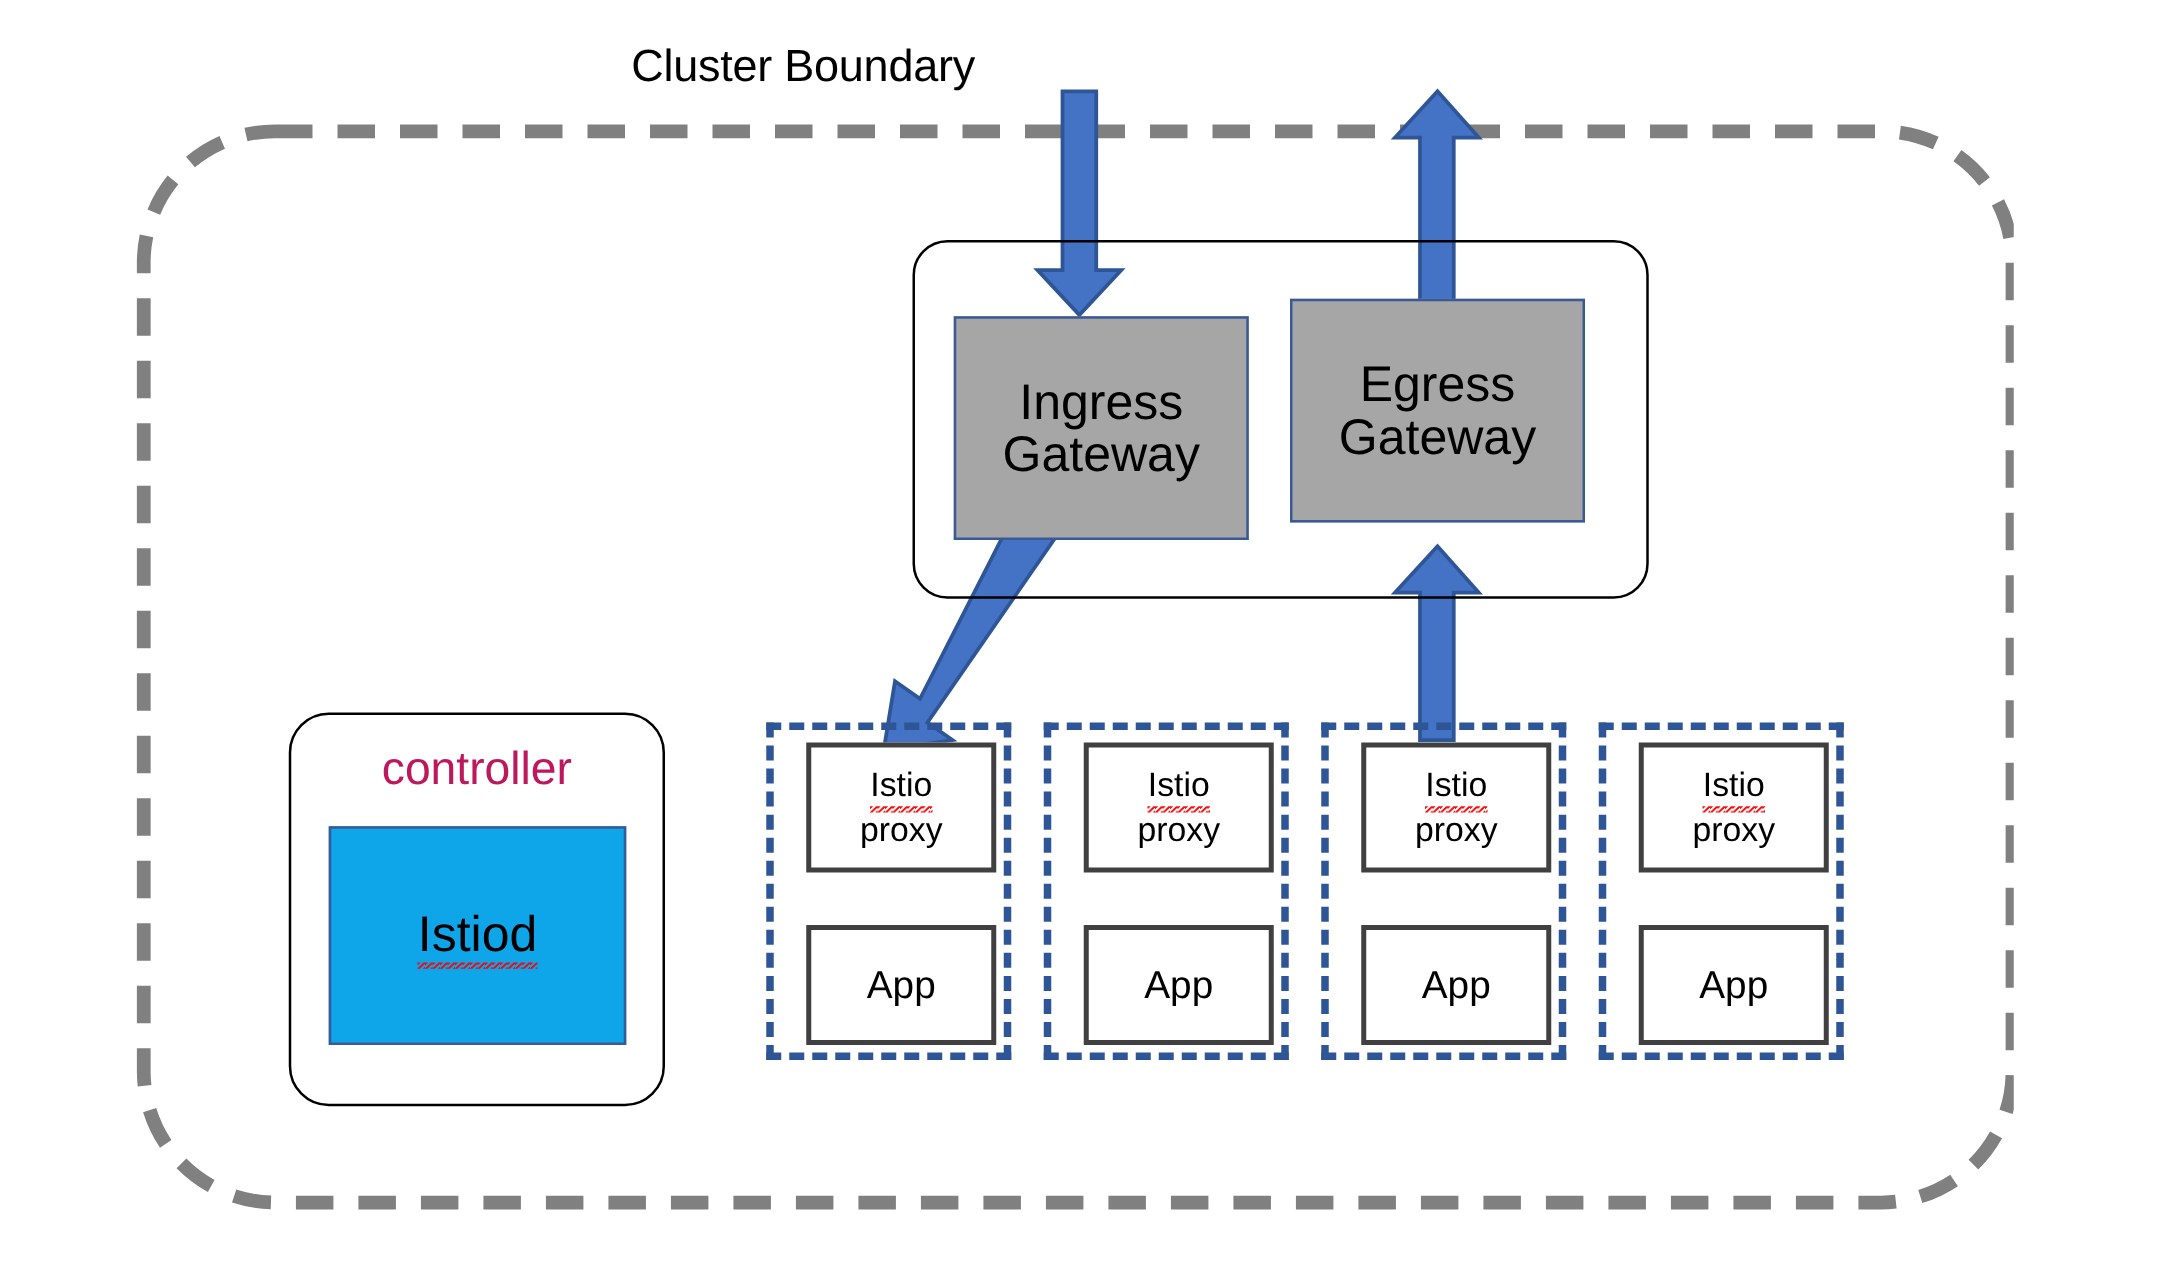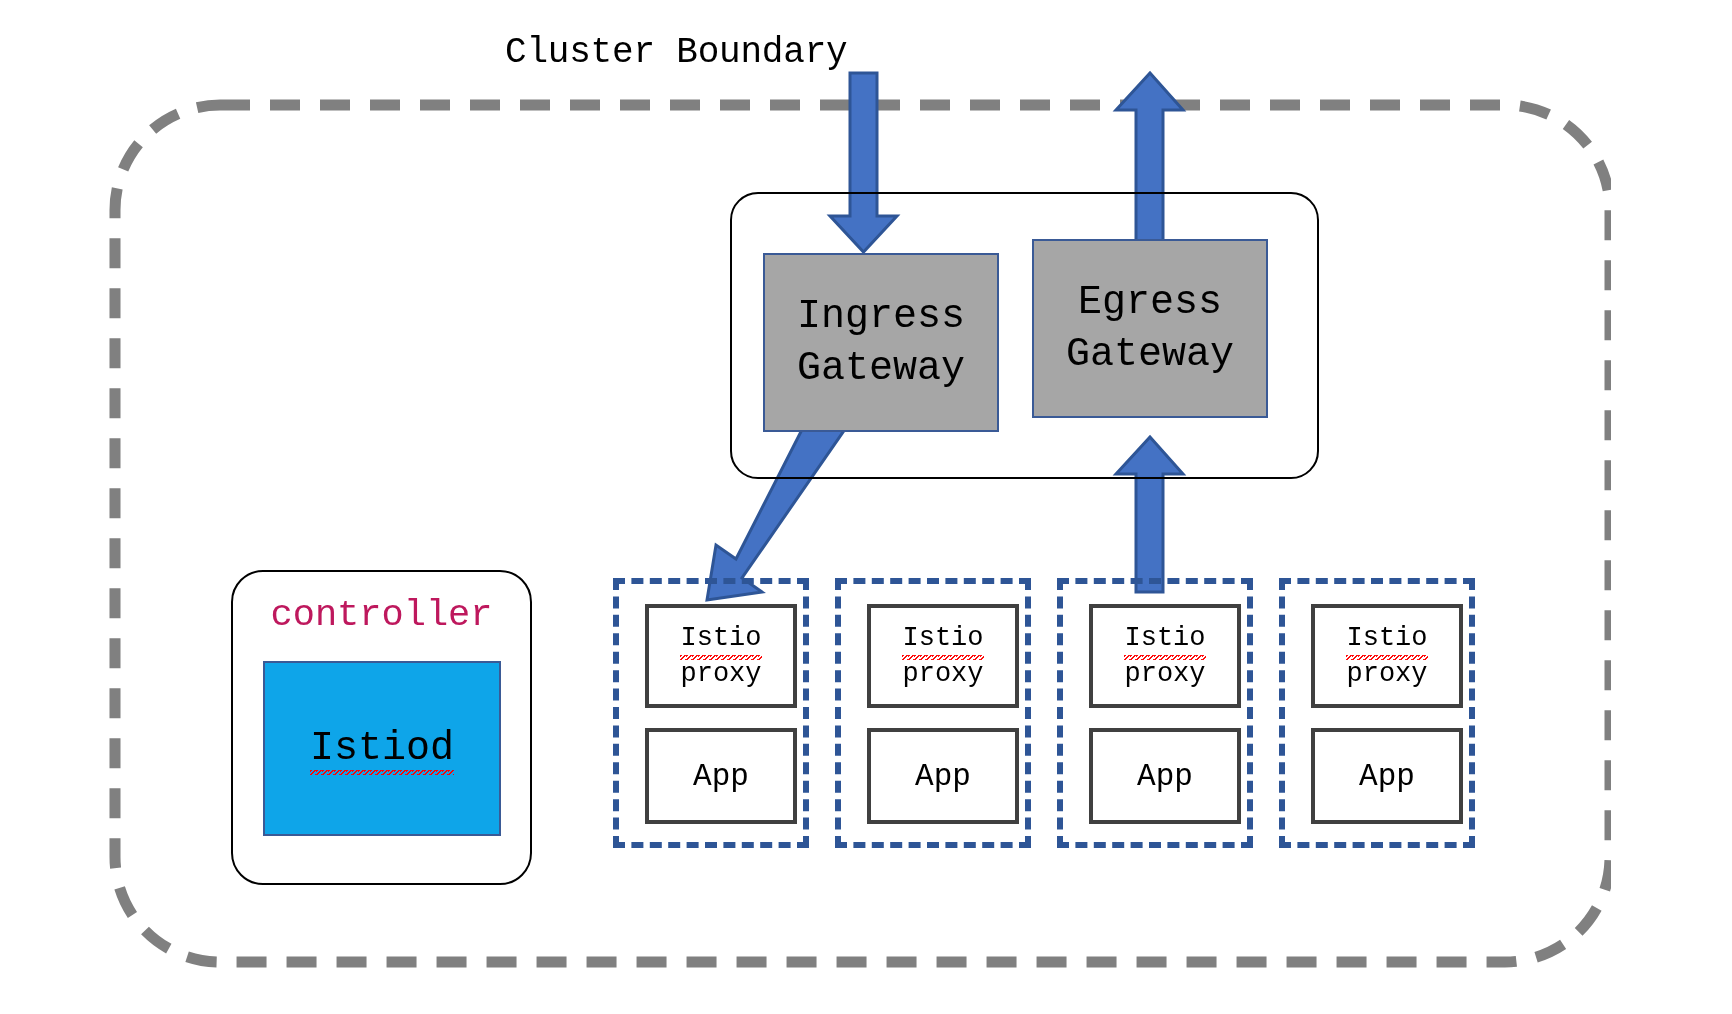--- a/index.html
+++ b/index.html
@@ -9,21 +9,20 @@
   }
   body {
     font-family: "Liberation Sans", sans-serif;
   }
   #canvas {
     position: relative;
     width: 1611px;
     height: 1014px;
     background: #ffffff;
     overflow: hidden;
-    font-family: Liberation Mono, monospace;
   }
   .svg-layer {
     position: absolute;
     left: 0;
     top: 0;
     width: 1732px;
     height: 1014px;
     pointer-events: none;
   }
   
@@ -62,21 +61,21 @@
     position: absolute;
     background: #A6A6A6;
     border: 2.5px solid #3A5A96;
     box-sizing: border-box;
     display: flex;
     align-items: center;
     justify-content: center;
     text-align: center;
     font-size: 40px;
     color: #000000;
-    line-height: 52px;
+    line-height: 42px;
     white-space: pre-line;
   }
   #ingress-gateway-box {
     left: 763px;
     top: 253px;
     width: 236px;
     height: 179px;
   }
   #egress-gateway-box {
     left: 1032px;
@@ -137,27 +136,27 @@
     border: 4px solid #404040;
     box-sizing: border-box;
     background: #ffffff;
     display: flex;
     align-items: center;
     justify-content: center;
     text-align: center;
     color: #000000;
   }
   .proxy-box {
-    top: 20px;
+    top: 10px;
     height: 104px;
     font-size: 27px;
     line-height: 35px;
   }
   .app-box {
-    top: 144px;
+    top: 156px;
     height: 96px;
     font-size: 31px;
   }
   .proxy-text {
     display: block;
   }
   .misspelled {
     display: inline-block;
     position: relative;
     padding-bottom: 1px;

